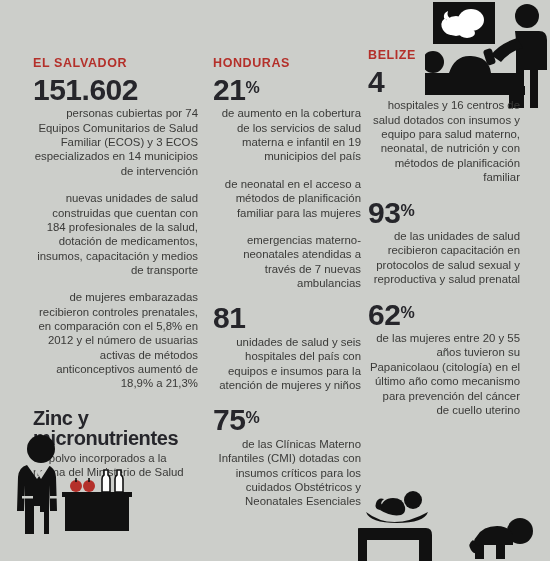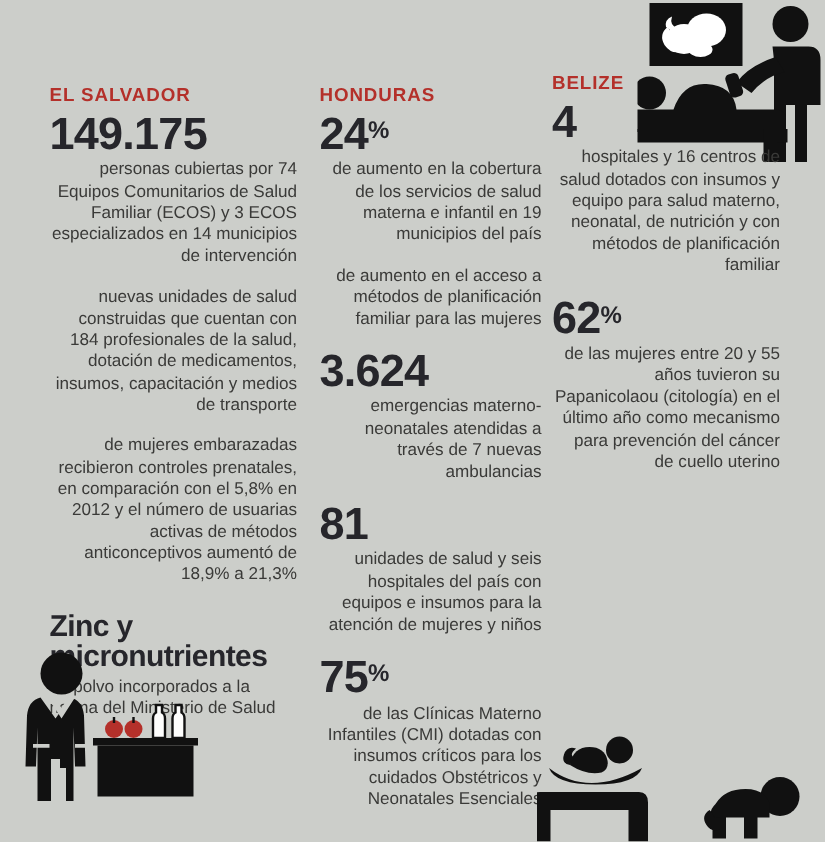--- a/index.html
+++ b/index.html
@@ -129,21 +129,21 @@
         <rect x="-12" y="86" width="9" height="22"></rect>
         <rect x="84" y="86" width="9" height="22"></rect>
       </g>
     </svg>
   </div>
 
   <div class="col col-sv" style="top:57px;">
     <h2 class="country-title">EL SALVADOR</h2>
 
     <div class="stat">
-      <div class="stat-number"><span>149.175</span></div>
+      <div class="stat-number"><span>151.602</span></div>
       <p class="stat-text">personas cubiertas por 74 Equipos Comunitarios de Salud Familiar (ECOS) y 3 ECOS especializados en 14 municipios de intervención</p>
     </div>
 
     <div class="stat">
       <p class="stat-text">nuevas unidades de salud construidas que cuentan con 184 profesionales de la salud, dotación de medicamentos, insumos, capacitación y medios de transporte</p>
     </div>
 
     <div class="stat">
       <p class="stat-text">de mujeres embarazadas recibieron controles prenatales, en comparación con el 5,8% en 2012 y el número de usuarias activas de métodos anticonceptivos aumentó de 18,9% a 21,3%</p>
     </div>
@@ -151,30 +151,29 @@
     <div class="zinc-block">
       <div class="zinc-head">Zinc y micronutrientes</div>
       <p class="zinc-text">en polvo incorporados a la norma del Ministerio de Salud</p>
     </div>
   </div>
 
   <div class="col col-hn" style="top:57px;">
     <h2 class="country-title">HONDURAS</h2>
 
     <div class="stat">
-      <div class="stat-number"><span>24</span><span class="pct">%</span></div>
+      <div class="stat-number"><span>21</span><span class="pct">%</span></div>
       <p class="stat-text">de aumento en la cobertura de los servicios de salud materna e infantil en 19 municipios del país</p>
     </div>
 
     <div class="stat">
-      <p class="stat-text">de aumento en el acceso a métodos de planificación familiar para las mujeres</p>
-    </div>
-
-    <div class="stat">
-      <div class="stat-number"><span>3.624</span></div>
+      <p class="stat-text">de neonatal en el acceso a métodos de planificación familiar para las mujeres</p>
+    </div>
+
+    <div class="stat">
       <p class="stat-text">emergencias materno-neonatales atendidas a través de 7 nuevas ambulancias</p>
     </div>
 
     <div class="stat">
       <div class="stat-number"><span>81</span></div>
       <p class="stat-text">unidades de salud y seis hospitales del país con equipos e insumos para la atención de mujeres y niños</p>
     </div>
 
     <div class="stat">
       <div class="stat-number"><span>75</span><span class="pct">%</span></div>
@@ -184,20 +183,24 @@
 
   <div class="col col-bz" style="top:49px;">
     <h2 class="country-title">BELIZE</h2>
 
     <div class="stat">
       <div class="stat-number"><span>4</span></div>
       <p class="stat-text">hospitales y 16 centros de salud dotados con insumos y equipo para salud materno, neonatal, de nutrición y con métodos de planificación familiar</p>
     </div>
 
 
+    <div class="stat">
+      <div class="stat-number"><span>93</span><span class="pct">%</span></div>
+      <p class="stat-text">de las unidades de salud recibieron capacitación en protocolos de salud sexual y reproductiva y salud prenatal</p>
+    </div>
 
     <div class="stat">
       <div class="stat-number"><span>62</span><span class="pct">%</span></div>
       <p class="stat-text">de las mujeres entre 20 y 55 años tuvieron su Papanicolaou (citología) en el último año como mecanismo para prevención del cáncer de cuello uterino</p>
     </div>
   </div>
 
   <div class="art" id="art-woman-counter">
     <svg width="120" height="127" viewBox="0 0 120 127">
       <g fill="#111111">

